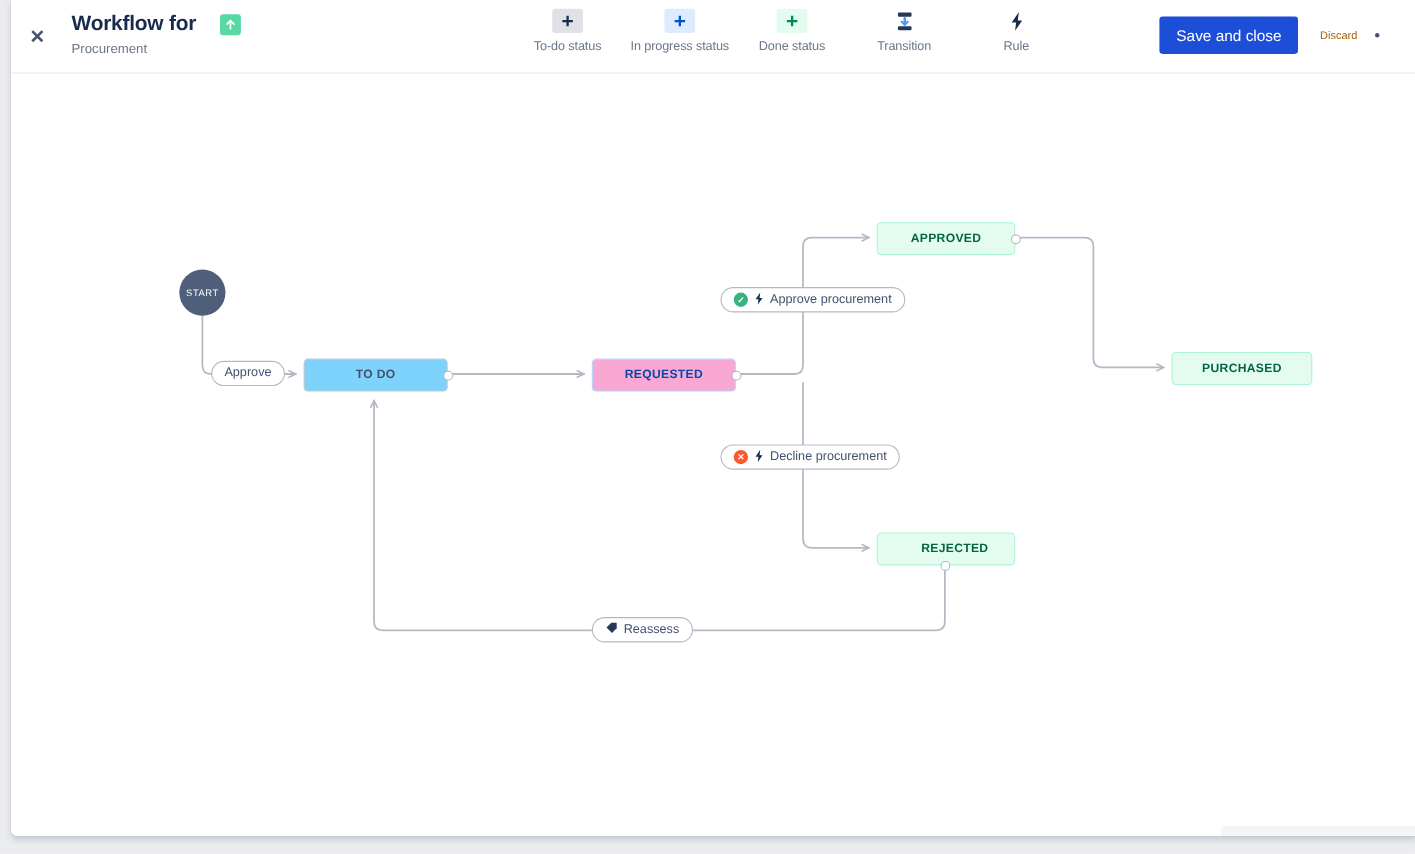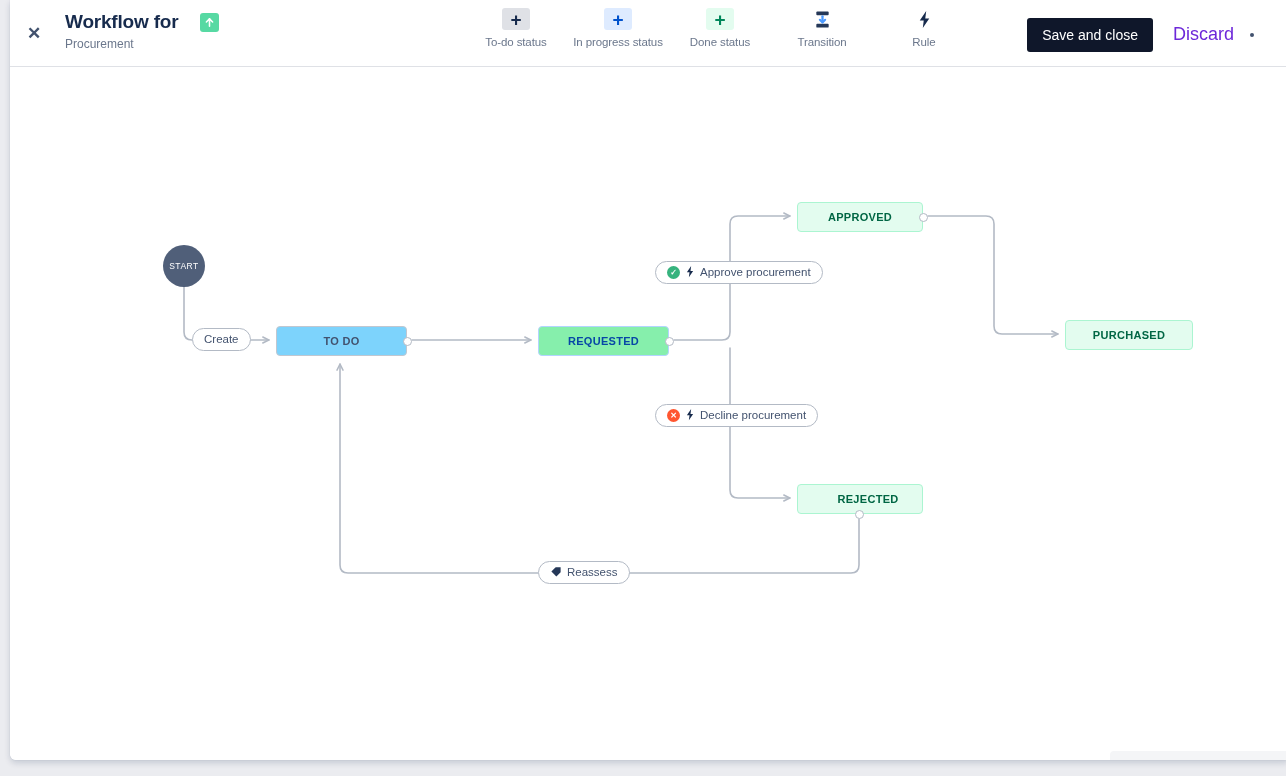--- a/index.html
+++ b/index.html
@@ -70,29 +70,29 @@
   .tile.todo   { background: #dfe1e6; color: #172b4d; }
   .tile.prog   { background: #deebff; color: #0052cc; }
   .tile.done   { background: #e3fcef; color: #00875a; }
   .tile.plain  { background: transparent; }
 
   #actions {
     position: absolute; right: 16px; top: 15px;
     display: flex; align-items: center; gap: 0px;
   }
   #save-close {
-    background: #0f172a; color: #fff;
+    background: #1d4ed8; color: #fff;
     font-size: 14px; font-weight: 500;
     border: none; border-radius: 3px;
     padding: 9px 15px; cursor: pointer;
     font-family: "Liberation Sans", sans-serif;
   }
   #discard {
-    background: transparent; color: #6d28d9;
-    font-size: 18px; border: none; cursor: pointer;
+    background: transparent; color: #a16207;
+    font-size: 10px; border: none; cursor: pointer;
     padding: 9px 14px; margin-left: 6px;
     font-family: "Liberation Sans", sans-serif;
   }
   #more-btn {
     width: 24px; height: 28px; margin-left: 2px;
     display: flex; align-items: center; justify-content: flex-start;
     cursor: pointer;
   }
   .dot3 { width: 4px; height: 4px; border-radius: 50%; background: #42526e; }
 
@@ -107,21 +107,21 @@
   .node {
     position: absolute;
     display: flex; align-items: center; justify-content: center;
     font-size: 11px; font-weight: bold; letter-spacing: 0.3px;
     border-radius: 4px; cursor: pointer; user-select: none;
   }
   .node.todo {
     background: #7dd3fc; border: 1px solid #c1c7d0; color: #42526e;
   }
   .node.prog {
-    background: #86efac; border: 1px solid #b3d4ff; color: #0747a6;
+    background: #f9a8d4; border: 1px solid #b3d4ff; color: #0747a6;
   }
   .node.done {
     background: #e3fcef; border: 1px solid #abf5d1; color: #006644;
   }
   #start-node {
     position: absolute;
     width: 42px; height: 42px; border-radius: 50%;
     background: #505f79; color: #fff;
     display: flex; align-items: center; justify-content: center;
     font-size: 8.5px; font-weight: normal; letter-spacing: 0.5px;
@@ -264,21 +264,21 @@
 
     <div class="node done" style="left:787px; top:135px; width:126px; height:30px;">APPROVED</div>
     <div class="connector" style="left:909px; top:146px;"></div>
 
     <div class="node done" style="left:787px; top:417px; width:126px; height:30px;padding-left:16px;">REJECTED</div>
     <div class="connector" style="left:845px; top:443px;"></div>
 
     <div class="node done" style="left:1055px; top:253px; width:128px; height:30px;">PURCHASED</div>
 
     <div class="pill" style="left:182px; top:261px;">
-      <span class="ptext">Create</span>
+      <span class="ptext">Approve</span>
     </div>
 
     <div class="pill" style="left:645px; top:194px;">
       <span class="badge ok">✓</span>
       <span>
         <svg width="10" height="13" viewBox="0 0 16 20">
           <path d="M9.8 1 L3 11 L7.2 11 L6.2 19 L13 9 L8.8 9 Z" fill="#172b4d"></path>
         </svg>
       </span>
       <span class="ptext">Approve procurement</span>

